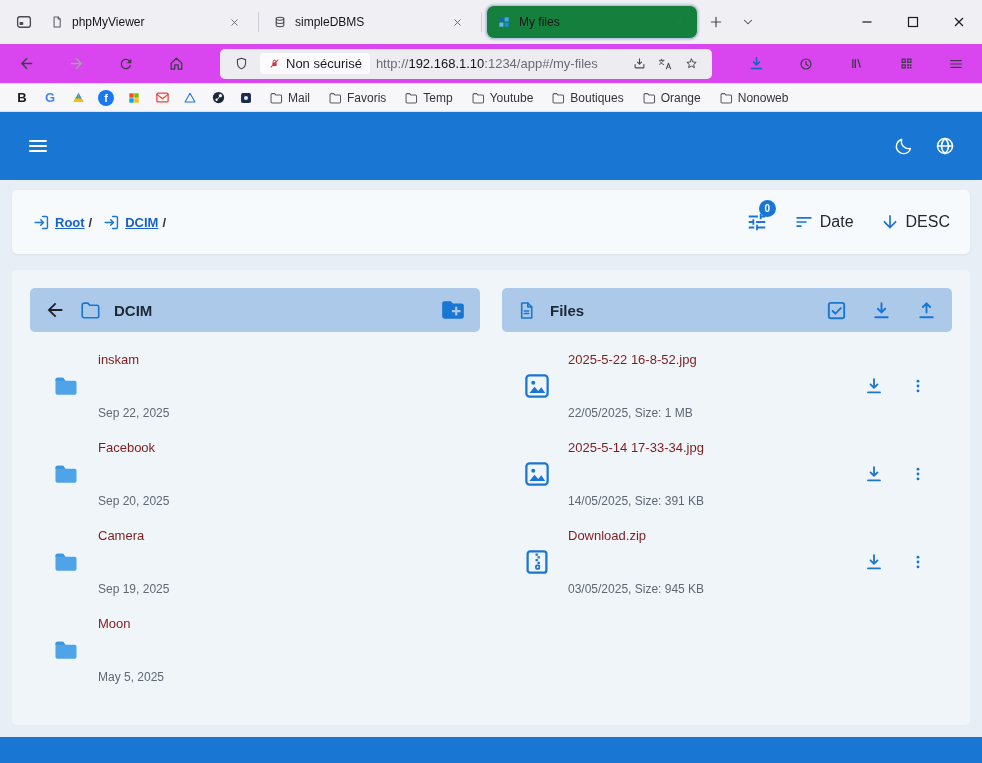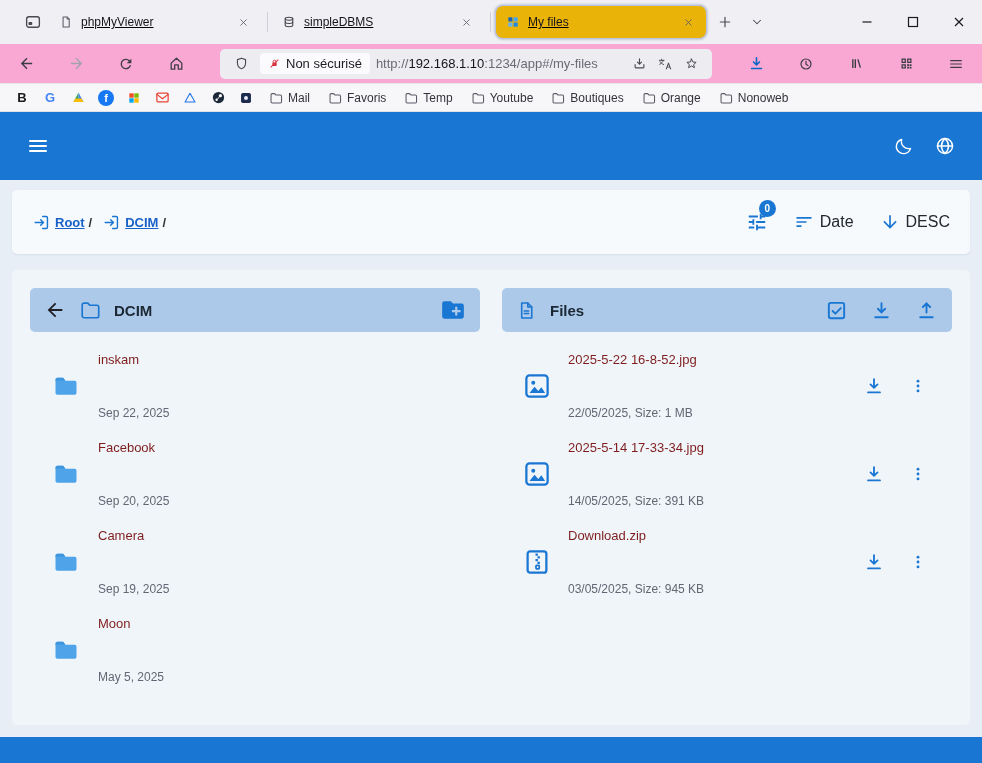--- a/index.html
+++ b/index.html
@@ -3,32 +3,32 @@
 <meta charset="utf-8">
 <style>
   * { box-sizing: border-box; margin: 0; padding: 0; }
   body { font-family: "Liberation Sans", sans-serif; background:#fff; }
   .window { width:982px; height:763px; background:#f4f4f7; position:relative; display:flex; flex-direction:column; overflow:hidden; }
 
   svg { display:block; }
   .s { fill:none; stroke:currentColor; stroke-width:1.8; stroke-linecap:round; stroke-linejoin:round; }
 
   
-  .tabbar { height:44px; display:flex; align-items:center; padding:0 0 0 17px; background:#f0f0f4;text-decoration:underline; }
+  .tabbar { height:44px; display:flex; align-items:center; padding:0 0 0 8px; background:#f0f0f4; }
   .chrome-btn { width:32px; height:32px; display:flex; align-items:center; justify-content:center; border-radius:4px; color:#4a4a52; flex:0 0 auto; }
   .tab { width:212px; height:34px; display:flex; align-items:center; gap:8px; padding:0 8px 0 10px; border-radius:8px; color:#15141a; font-size:12px; position:relative; flex:0 0 auto; margin-right:2px; }
   .tab .title { flex:1; white-space:nowrap; overflow:hidden; text-overflow:ellipsis; }
-  .tab.active { background:#eab308; box-shadow:0 0 3px rgba(40,60,120,.45); border:1px solid #b9c4e4; }
+  .tab.active { background:#15803d; box-shadow:0 0 3px rgba(40,60,120,.45); border:1px solid #b9c4e4; }
   .tab-sep { width:1px; height:20px; background:#cfcfd8; margin:0 4px; flex:0 0 auto; }
   .tab-close { width:20px; height:20px; display:flex; align-items:center; justify-content:center; border-radius:4px; color:#5b5b66; flex:0 0 auto; }
   .win-controls { margin-left:auto; display:flex; height:44px; }
   .win-btn { width:46px; height:44px; display:flex; align-items:center; justify-content:center; color:#1b1b1b; }
 
   
-  .navbar { height:40px; display:flex; align-items:center; gap:18px; padding:0 10px; background:#f9a8d4; border-bottom:1px solid #e6e6ec; }
+  .navbar { height:40px; display:flex; align-items:center; gap:18px; padding:0 10px; background:#d946ef; border-bottom:1px solid #e6e6ec; }
   .nav-ic { width:32px; height:32px; display:flex; align-items:center; justify-content:center; border-radius:4px; color:#3c3c44; flex:0 0 auto; }
   .urlbar { flex:1; height:30px; background:#ececf1; border-radius:5px; display:flex; align-items:center; padding:0 8px; margin:0 10px; min-width:0; }
   .sec-chip { display:flex; align-items:center; gap:5px; background:#fbfbfe; border-radius:4px; padding:3px 8px; margin:0 6px; color:#d7373f; }
   .sec-chip span { color:#1b1b22; font-size:13px; white-space:nowrap; }
   .url-text { flex:1; font-size:13px; white-space:nowrap; overflow:hidden; min-width:0; }
   .url-text .dim { color:#6b6b76; }
   .url-text .host { color:#15141a; }
   .url-ic { width:26px; height:26px; display:flex; align-items:center; justify-content:center; color:#4a4a52; flex:0 0 auto; }
 
   

